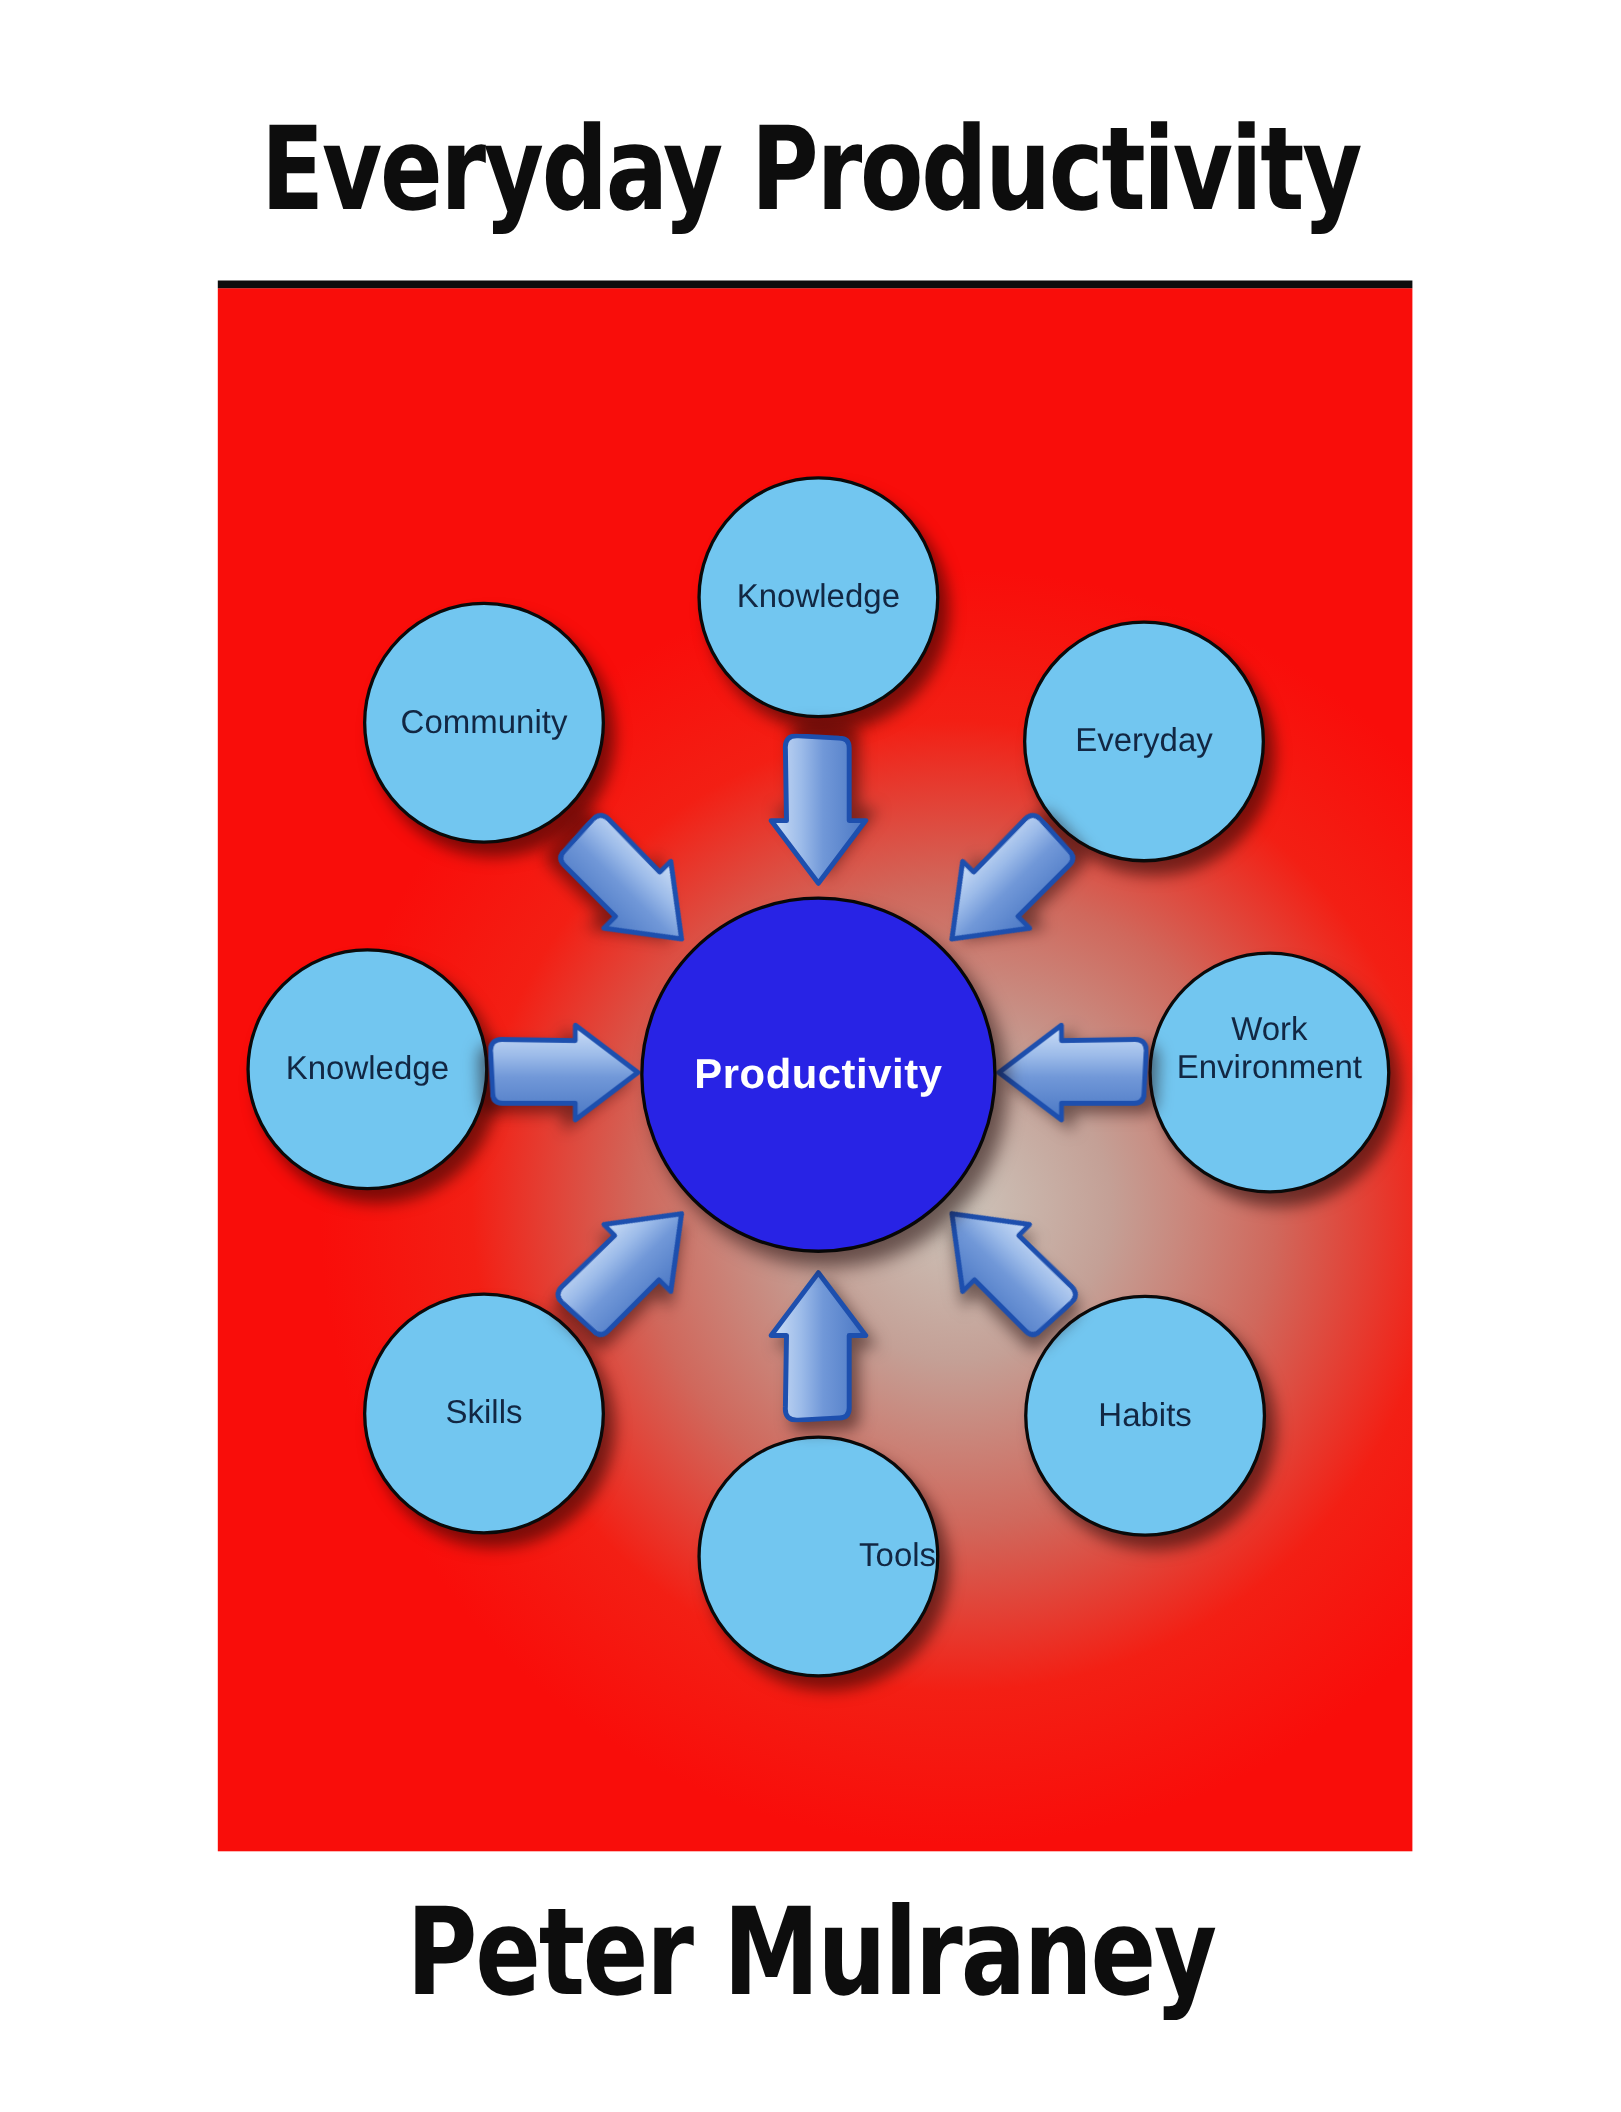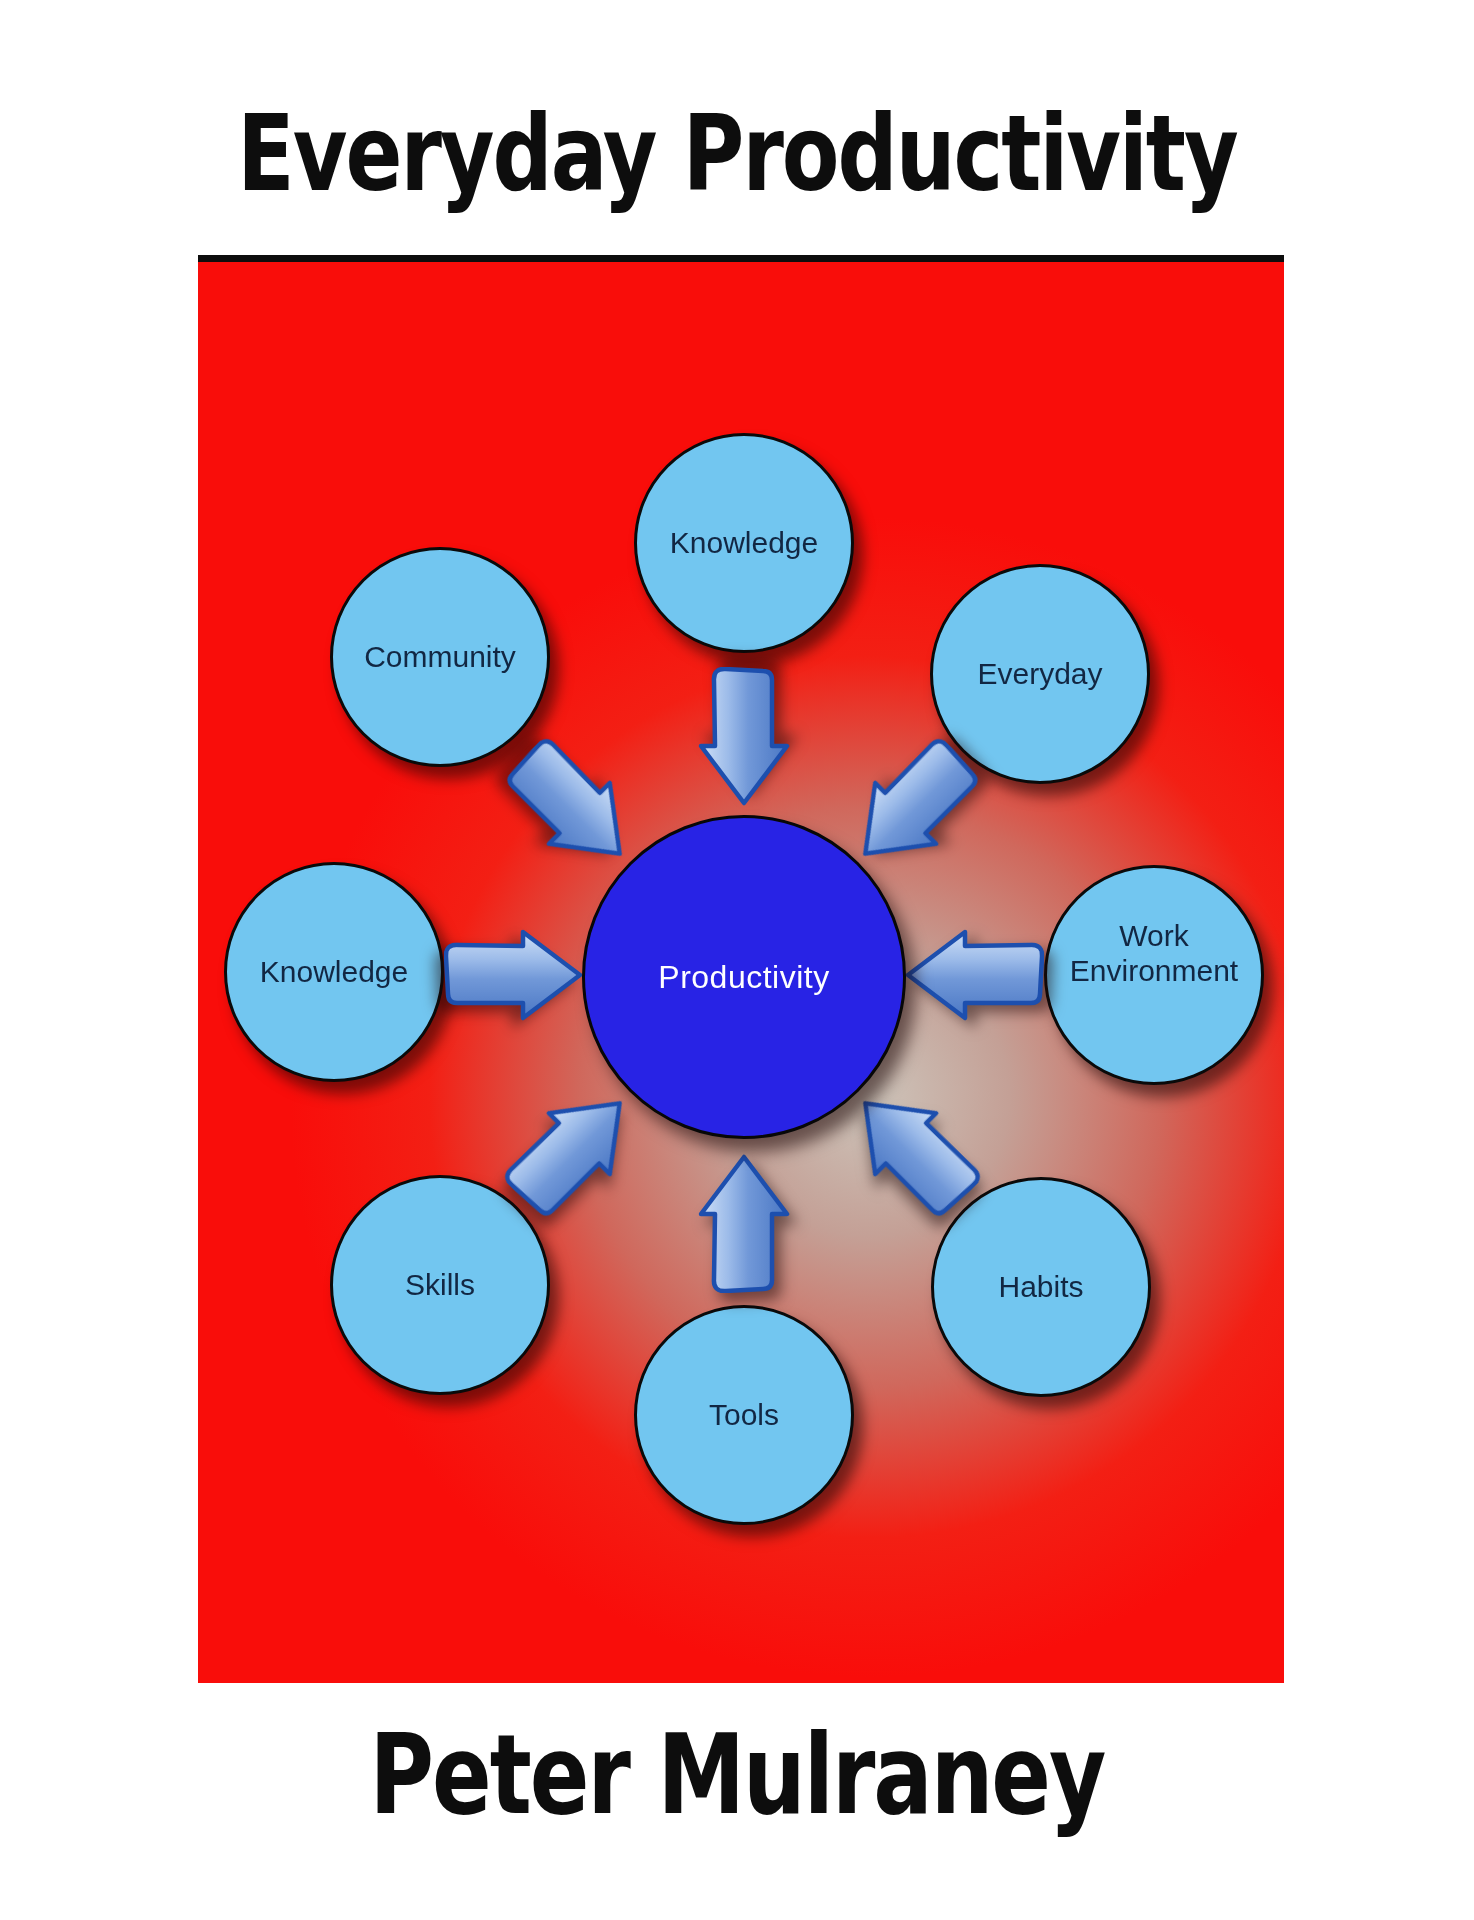--- a/index.html
+++ b/index.html
@@ -68,38 +68,39 @@
     color:#122743;
     line-height:1.18;
   }
   .node-lifestyle   {left:436px; top:171px;}
   .node-community   {left:132px; top:285px;}
   .node-attitude    {left:732px; top:302px;}
   .node-knowledge   {left:26px;  top:600px;}
   .node-workenv     {left:846px; top:603px;}
   .node-skills      {left:132px; top:913px;}
   .node-habits      {left:733px; top:915px;text-align:right;}
-  .node-tools       {left:436px; top:1043px;}
+  .node-tools       {left:436px; top:1043px;justify-content:flex-end;}
   .node-workenv .node-label{width:172px; position:relative; top:-22px;}
   
   .center-node{
     position:absolute;
     left:384px; top:553px;
     width:324px;height:324px;
     border-radius:50%;
     background:#2823e5;
     border:3px solid #070707;
     box-sizing:border-box;
     box-shadow:10px 13px 16px rgba(25,4,4,0.55);
     display:flex;align-items:center;justify-content:center;
   }
   .center-label{
-    font-size:32px;
+    font-size:38px;
     color:#ffffff;
     letter-spacing:0.5px;
+    font-weight:bold;
   }
   
   .arrow{
     position:absolute;
     width:92px;height:140px;
     filter:drop-shadow(7px 9px 7px rgba(25,4,4,0.5));
   }
   .arrow-svg{width:92px;height:140px;display:block;}
   .arrow-n  {left:500px; top:405px; transform:scaleY(-1);}
   .arrow-s  {left:500px; top:891px;}

